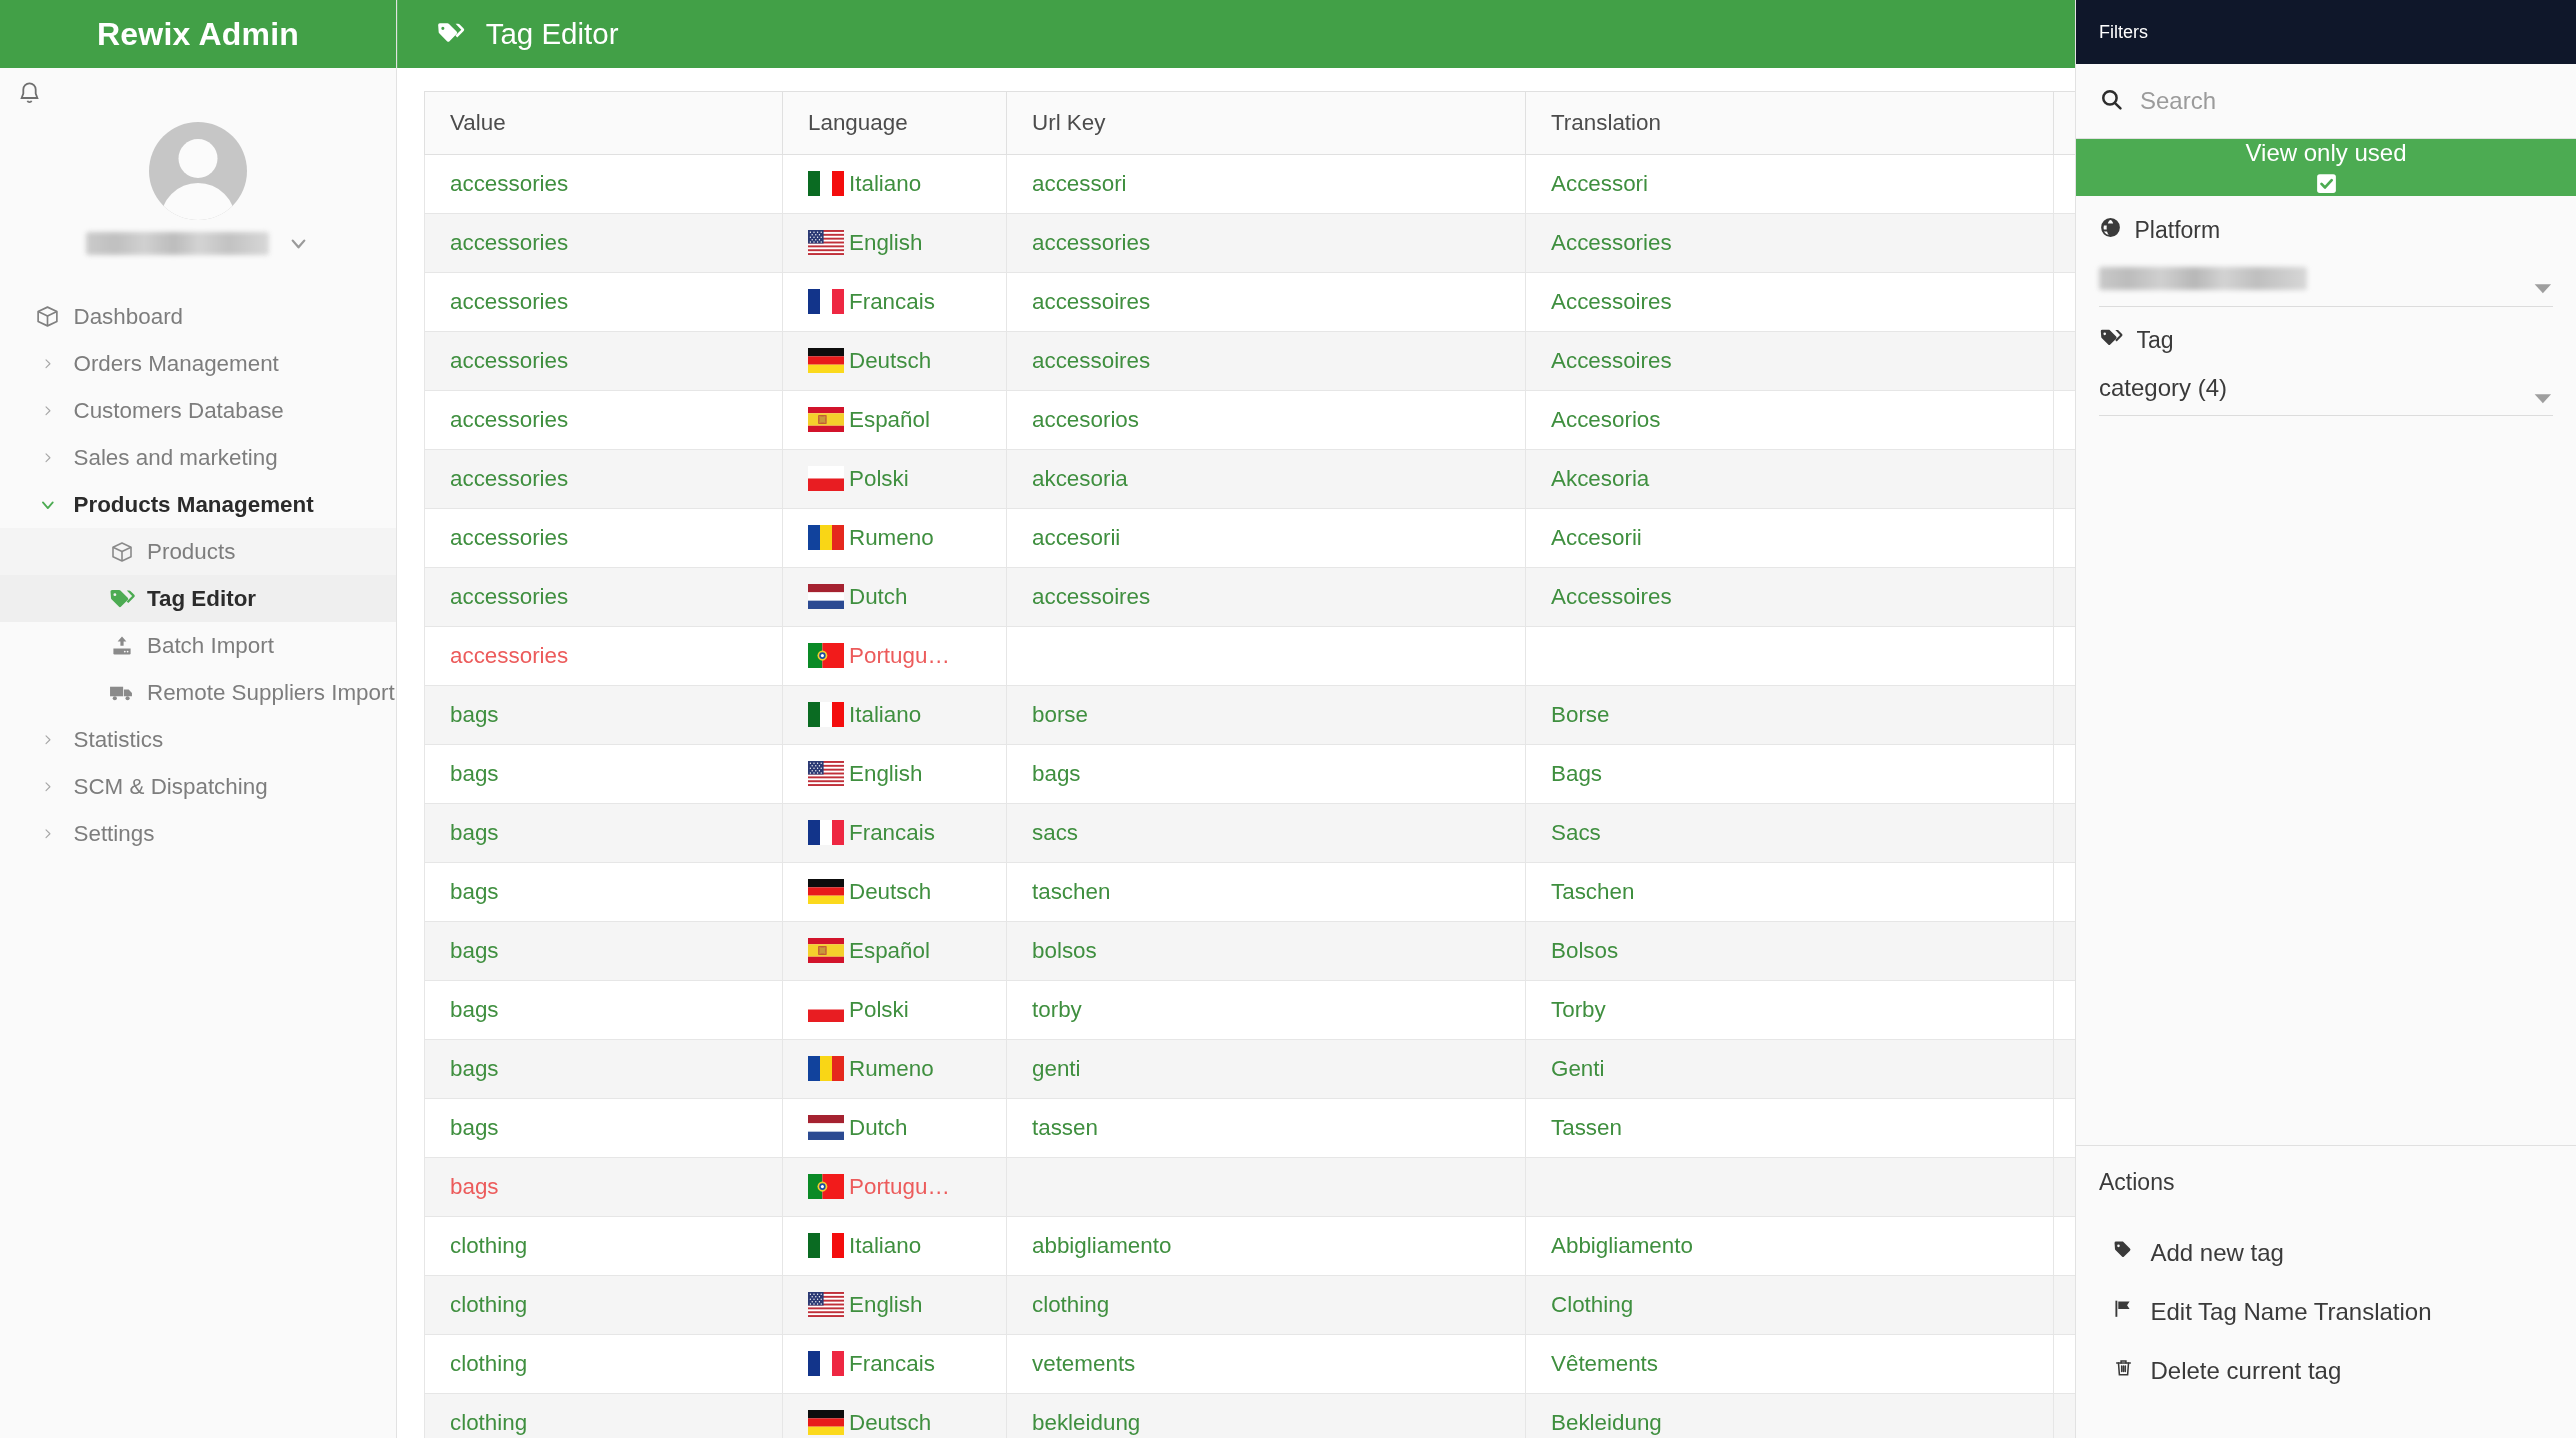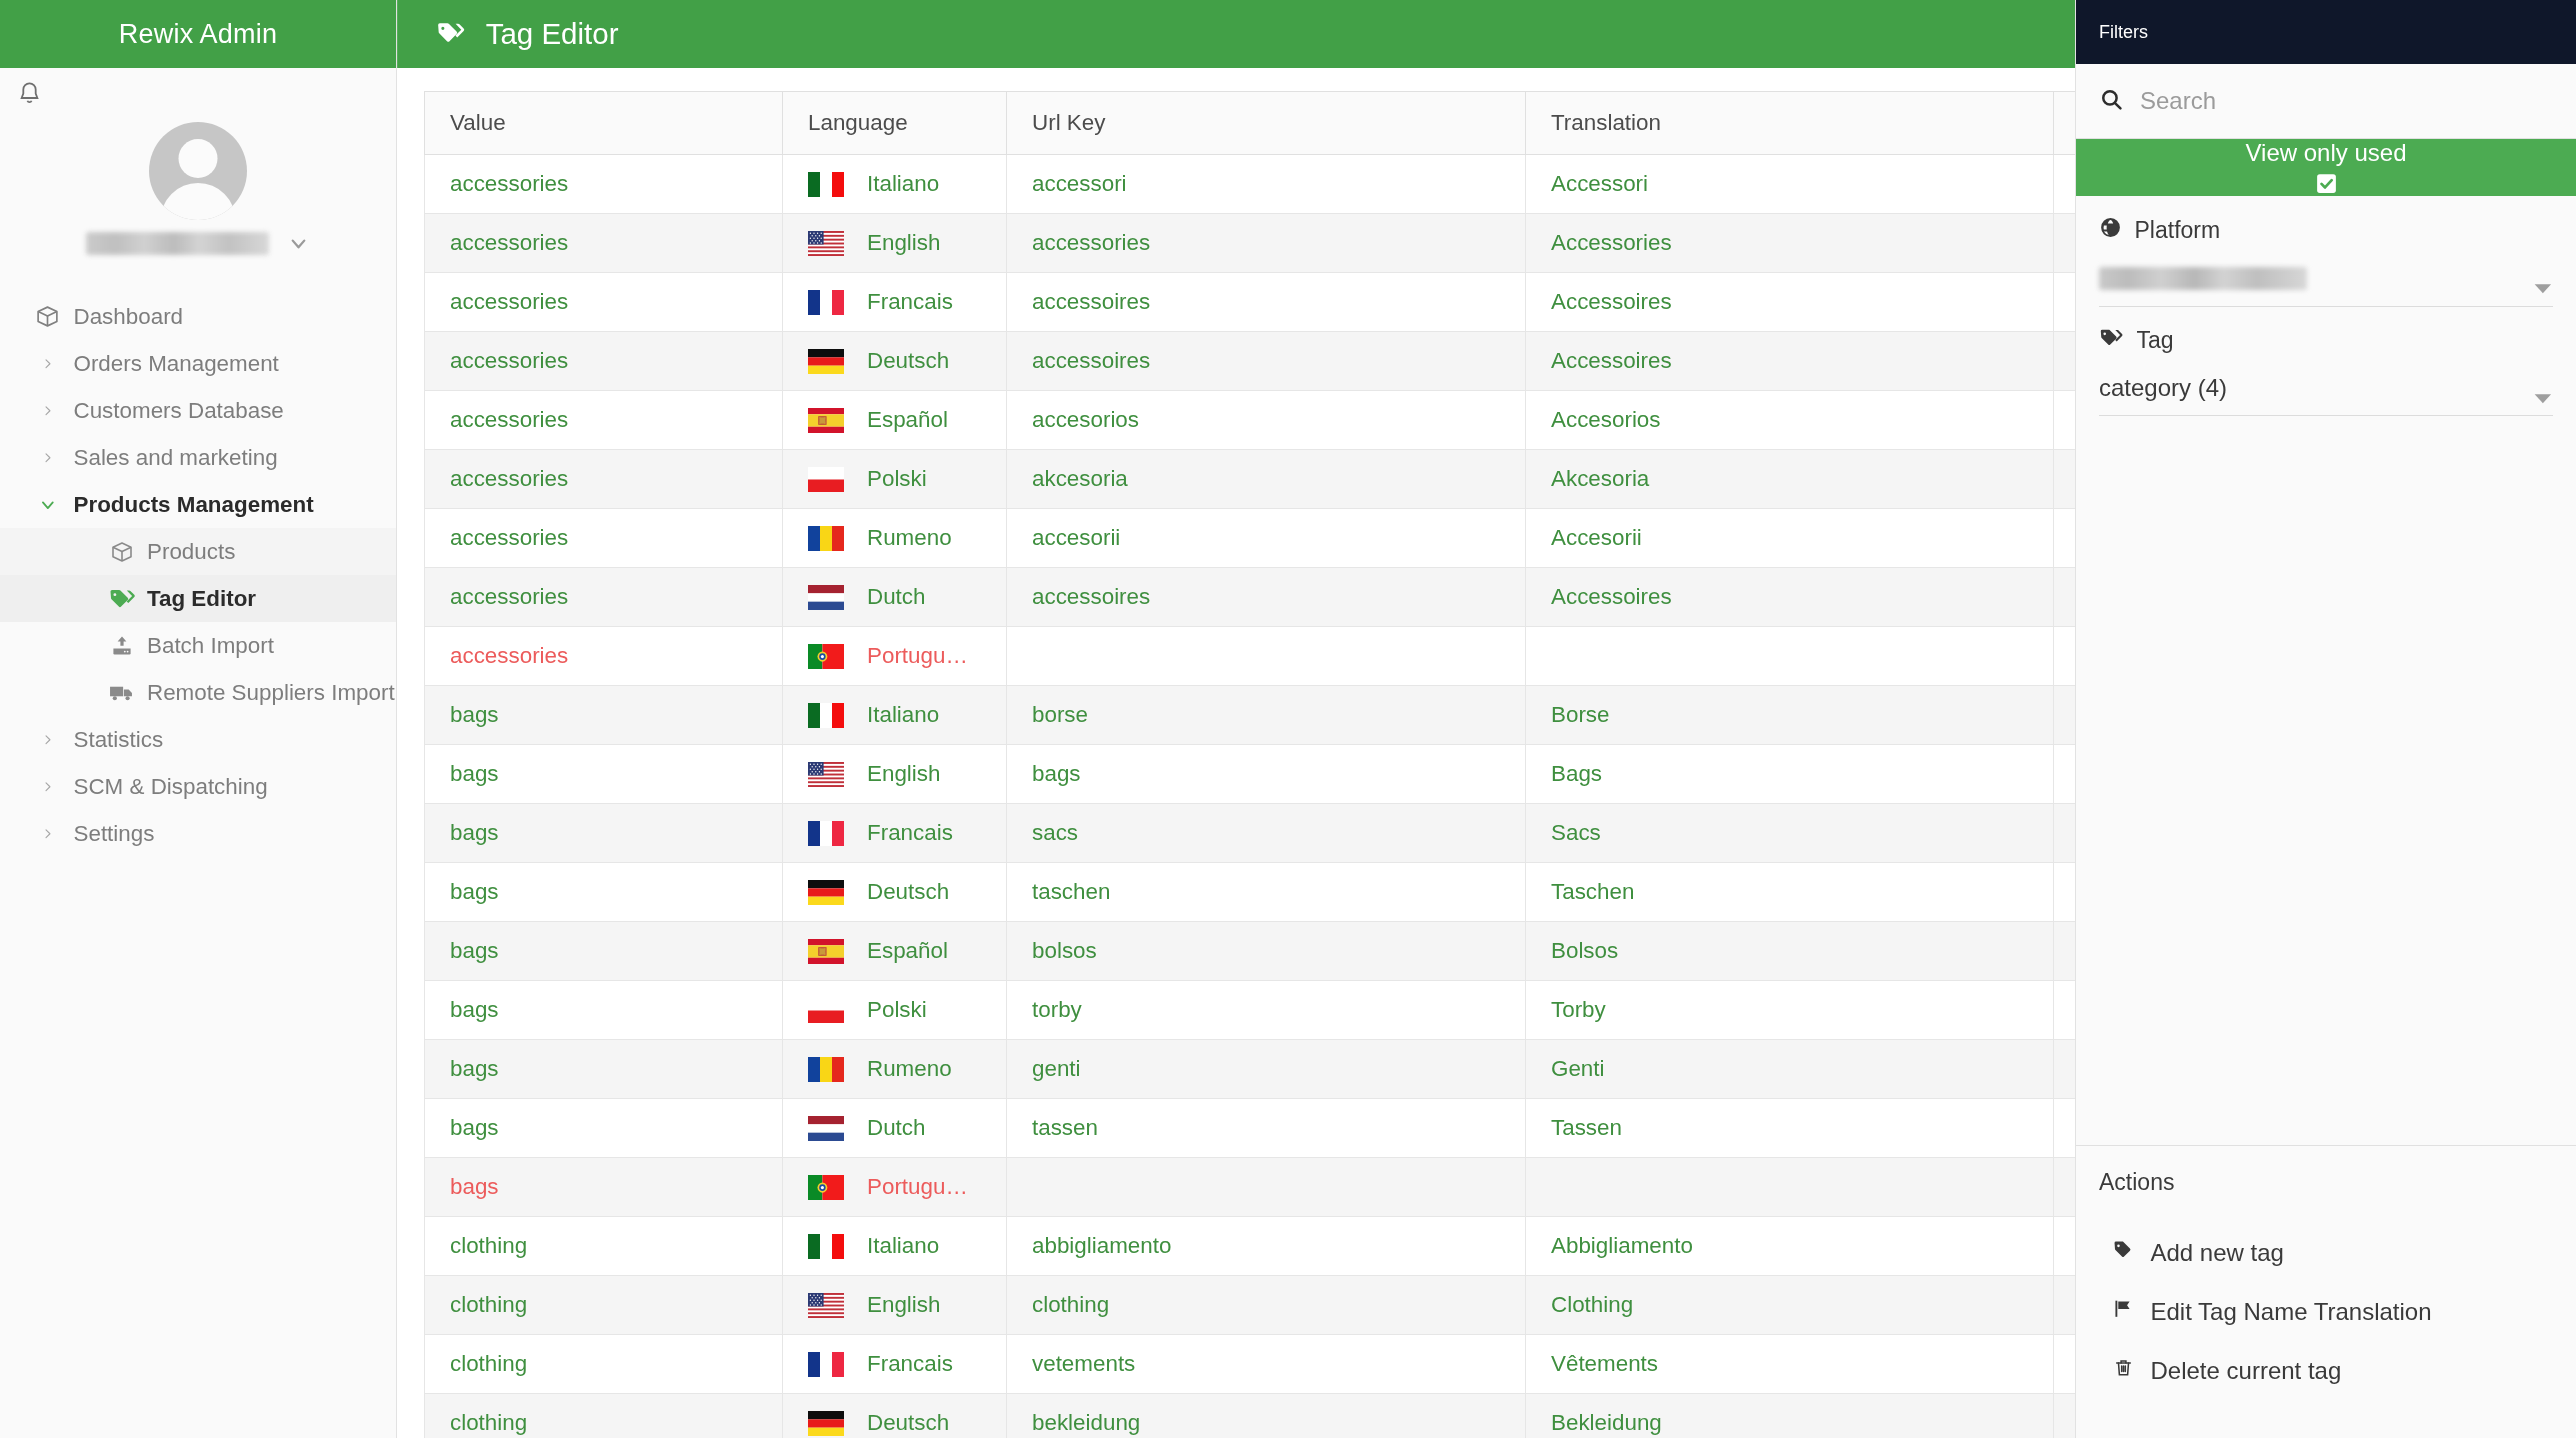--- a/index.html
+++ b/index.html
@@ -17,21 +17,21 @@
     background: #fafafa;
     border-right: 0.9px solid #e2e2e2;
     display: flex; flex-direction: column;
     height: 1438px;
   }
   .sidebar-brand {
     height: 68px; flex: 0 0 68px;
     background: #42a047;
     color: #ffffff;
     display: flex; align-items: center; justify-content: center;
-    font-size: 27px; font-weight: 400; letter-spacing: 0.2px;
+    font-size: 32px; font-weight: 700; letter-spacing: 0.2px;
   }
   .sidebar-notify { height: 52px; padding: 10.7px 0 0 16px; }
   .bell { width: 27px; height: 29px; display: block; }
   .profile { display: flex; flex-direction: column; align-items: center; padding-top: 1.8px; }
   .avatar {
     width: 98px; height: 98px; border-radius: 50%;
     background: #c6c6c6; position: relative; overflow: hidden;
   }
   .avatar::before {
     content: ""; position: absolute; left: 50%; top: 17px;
@@ -93,21 +93,21 @@
   }
   table.tags tr.alt td { background: #f5f5f5; }
   table.tags tr.missing td { color: #ec5b5b; }
   .col-value { width: 358px; }
   .col-lang  { width: 224px; }
   .col-url   { width: 519px; }
   .col-trans { width: 528px; }
   .col-act   { width: 82px; }
   td.act { text-align: center; padding: 0; }
 
-  .lang-cell { display: flex; align-items: flex-end; gap: 23px; }
+  .lang-cell { display: flex; align-items: flex-start; gap: 5px; }
   .flag { width: 36px; height: 25px; flex: 0 0 36px; display: block; border: 0; }
 
   
   .filters {
     width: 501px; flex: 0 0 501px; height: 1438px;
     background: #fafafa; border-left: 0.9px solid #e2e2e2;
     display: flex; flex-direction: column;
   }
   .filters-head {
     height: 64px; flex: 0 0 64px; background: #0f172a;

